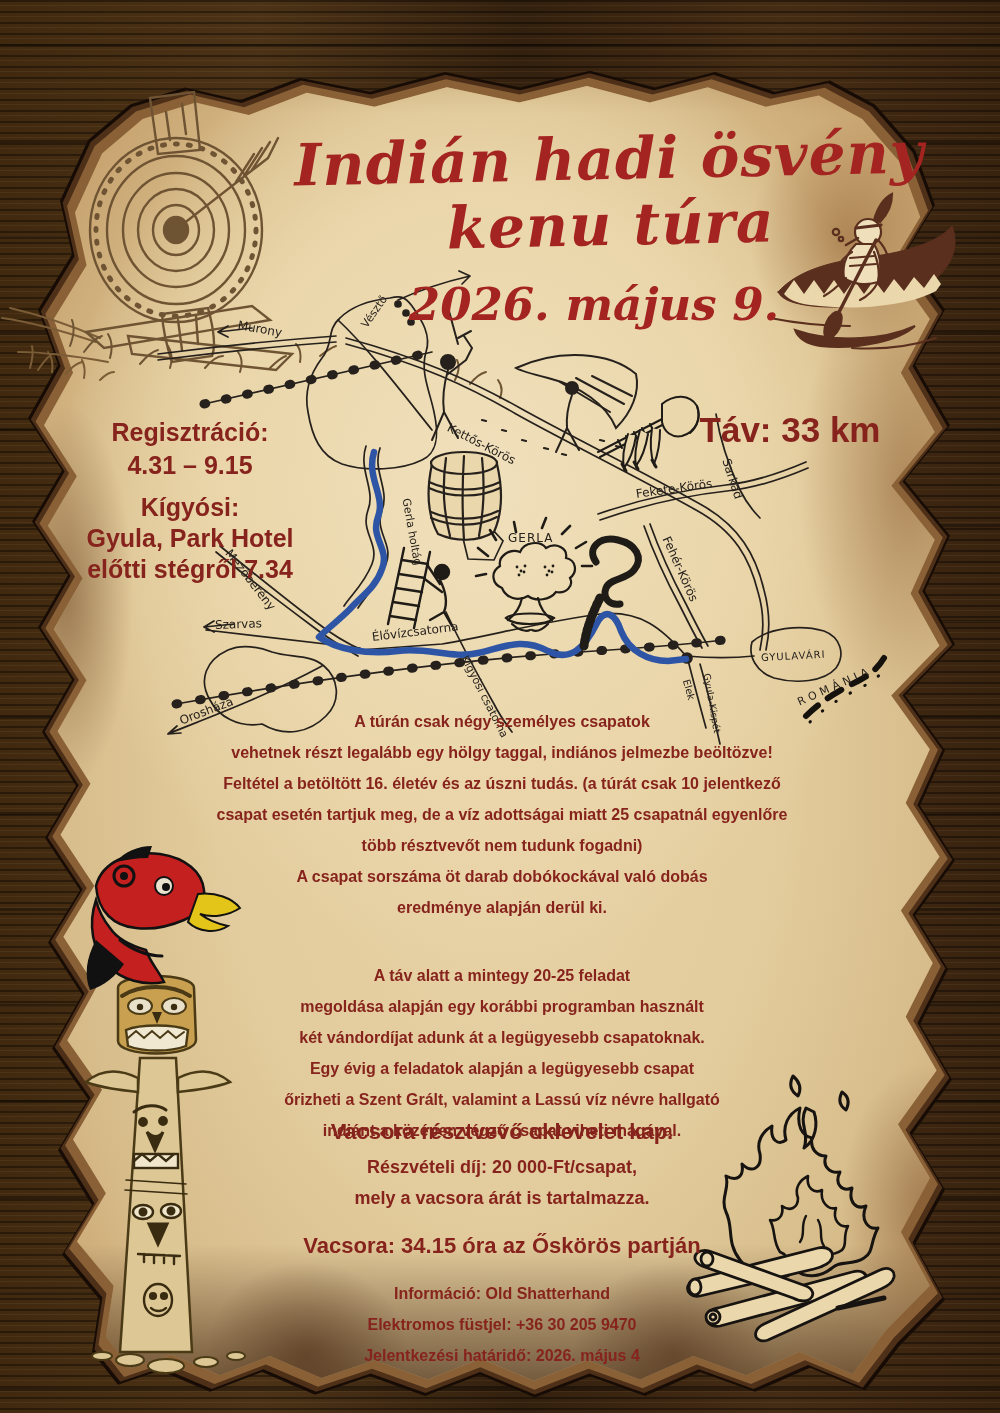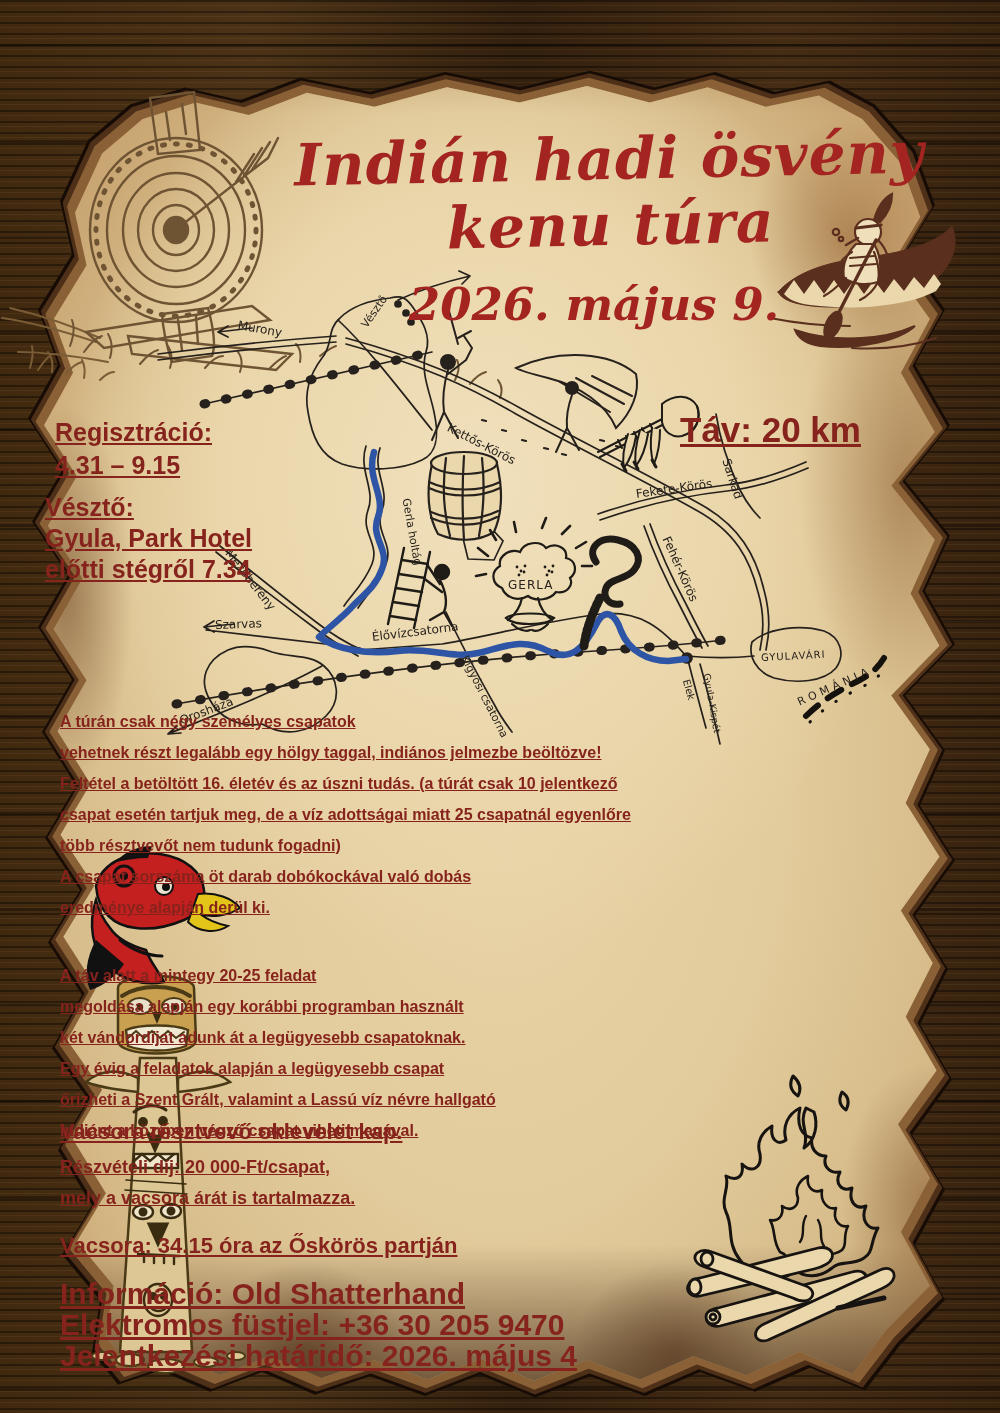--- a/index.html
+++ b/index.html
@@ -27,31 +27,31 @@
       linear-gradient(to bottom, rgba(104,62,26,.28), transparent 7%, transparent 89%, rgba(52,26,10,.62) 99%),
       radial-gradient(ellipse 60% 48% at 48% 34%, #f0e0bc 0%, #ead6aa 45%, transparent 72%),
       radial-gradient(ellipse at 50% 55%, #e9d5a9 0%, #e2cb9c 42%, #d7bc8a 66%, #c5a06c 85%, #a1763f 100%);}
   .overlay{position:absolute;left:0;top:0;pointer-events:none;}
   
   .script{font-family:"DejaVu Serif",serif;font-style:italic;font-weight:bold;
     color:var(--title-red,#a32420);text-align:center;position:absolute;white-space:nowrap;}
   .title{left:210px;top:126px;width:800px;font-size:58px;line-height:66px;letter-spacing:1px;transform:rotate(-1.2deg);}
   .date{left:314px;top:278px;width:560px;font-size:45px;}
   .maroon{position:absolute;font-family:"Liberation Sans",sans-serif;font-weight:bold;
-    color:var(--body-maroon,#86231c);text-decoration:underline;}
+    color:var(--body-maroon,#86231c);text-align:center;}
   .reg{left:55px;top:416px;width:270px;font-size:25px;line-height:33px;}
   .start{left:45px;top:492px;width:290px;font-size:25px;line-height:31px;}
   .dist{left:680px;top:410px;width:220px;font-size:35px;}
   .para{left:60px;width:884px;font-size:16px;line-height:31px;}
   .p1{top:706px;}
   .p2{top:960px;}
   .cert{top:1116px;font-size:22px;}
   .fee{top:1152px;font-size:18px;}
   .dinner{top:1230px;font-size:22px;}
-  .info{top:1278px;font-size:30px;line-height:31px;}
+  .info{top:1278px;font-size:16px;line-height:31px;}
   
   #map-labels{position:absolute;inset:0;pointer-events:none;}
   .map-label{position:absolute;font-family:"DejaVu Sans",sans-serif;color:#26211c;
     white-space:nowrap;transform-origin:0 50%;}
 </style>
 </head>
 <body>
 
 <div class="poster">
 
@@ -276,21 +276,21 @@
   </svg>
 
   <div id="map-labels">
       <div class="map-label" style="left: 238px; top: 318px; font-size: 12px; transform: rotate(10deg);">Murony</div>
       <div class="map-label" style="left: 364px; top: 320px; font-size: 11px; transform: rotate(-55deg);">Vésztő</div>
       <div class="map-label" style="left: 448px; top: 420px; font-size: 12px; transform: rotate(27deg);">Kettős-Körös</div>
       <div class="map-label" style="left: 636px; top: 487px; font-size: 12px; transform: rotate(-8deg);">Fekete-Körös</div>
       <div class="map-label" style="left: 726px; top: 452px; font-size: 12px; transform: rotate(72deg);">Sarkad</div>
       <div class="map-label" style="left: 666px; top: 530px; font-size: 12px; transform: rotate(66deg);">Fehér-Körös</div>
       <div class="map-label" style="left: 406px; top: 492px; font-size: 11px; transform: rotate(80deg);">Gerla holtág</div>
-      <div class="map-label" style="left: 508px; top: 531px; font-size: 12px; letter-spacing: 1px; transform: rotate(0deg); margin-top: 47px;">GERLA</div>
+      <div class="map-label" style="left: 508px; top: 531px; font-size: 12px; letter-spacing: 1px; transform: rotate(0deg);">GERLA</div>
       <div class="map-label" style="left: 228px; top: 544px; font-size: 12px; transform: rotate(52deg);">Mezőberény</div>
       <div class="map-label" style="left: 215px; top: 618px; font-size: 12px; transform: rotate(-2deg);">Szarvas</div>
       <div class="map-label" style="left: 372px; top: 630px; font-size: 12px; transform: rotate(-7deg);">Élővízcsatorna</div>
       <div class="map-label" style="left: 464px; top: 650px; font-size: 11px; transform: rotate(63deg);">Kígyósi csatorna</div>
       <div class="map-label" style="left: 180px; top: 714px; font-size: 12px; transform: rotate(-21deg);">Orosháza</div>
       <div class="map-label" style="left: 761px; top: 652px; font-size: 10px; letter-spacing: 1px; transform: rotate(-3deg);">GYULAVÁRI</div>
       <div class="map-label" style="left: 686px; top: 674px; font-size: 10px; transform: rotate(74deg);">Elek</div>
       <div class="map-label" style="left: 707px; top: 668px; font-size: 9.5px; transform: rotate(80deg);">Gyula-Kispét</div>
       <div class="map-label" style="left: 798px; top: 696px; font-size: 11px; letter-spacing: 4px; transform: rotate(-24deg);">ROMÁNIA</div>
     </div>
@@ -299,25 +299,25 @@
     <div>Indián hadi ösvény</div>
     <div>kenu túra</div>
   </div>
   <div class="script date">2026. május 9.</div>
 
   <div class="maroon reg">
     <div>Regisztráció:</div>
     <div>4.31 – 9.15</div>
   </div>
   <div class="maroon start">
-    <div>Vésztő:</div>
+    <div>Kígyósi:</div>
     <div>Gyula, Park Hotel</div>
     <div>előtti stégről 7.34</div>
   </div>
-  <div class="maroon dist">Táv: 20 km</div>
+  <div class="maroon dist">Táv: 33 km</div>
 
   <div class="maroon para p1">A túrán csak négy személyes csapatok<br>vehetnek részt legalább egy hölgy taggal, indiános jelmezbe beöltözve!<br>Feltétel a betöltött 16. életév és az úszni tudás. (a túrát csak 10 jelentkező<br>csapat esetén tartjuk meg, de a víz adottságai miatt 25 csapatnál egyenlőre<br>több résztvevőt nem tudunk fogadni)<br>A csapat sorszáma öt darab dobókockával való dobás<br>eredménye alapján derül ki.</div>
   <div class="maroon para p2">A táv alatt a mintegy 20-25 feladat<br>megoldása alapján egy korábbi programban használt<br>két vándordíjat adunk át a legügyesebb csapatoknak.<br>Egy évig a feladatok alapján a legügyesebb csapat<br>őrizheti a Szent Grált, valamint a Lassú víz névre hallgató<br>indiánt a középen végző csapat viheti magával.</div>
   <div class="maroon para cert">Vacsora résztvevő oklevelet kap.</div>
   <div class="maroon para fee">Részvételi díj: 20 000-Ft/csapat,<br>mely a vacsora árát is tartalmazza.</div>
   <div class="maroon para dinner">Vacsora: 34.15 óra az Őskörös partján</div>
   <div class="maroon para info">Információ: Old Shatterhand<br>Elektromos füstjel: +36 30 205 9470<br>Jelentkezési határidő: 2026. május 4</div>
 
 </div>
 

